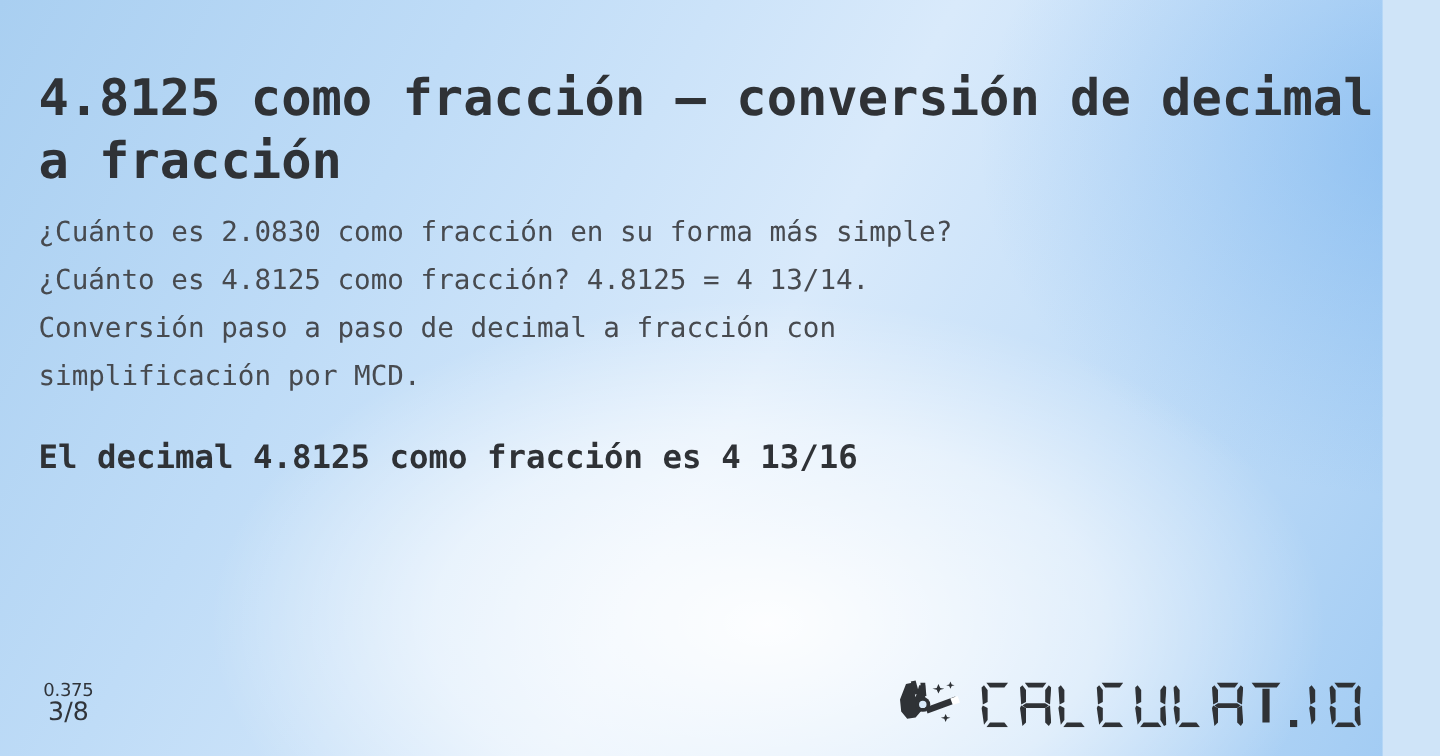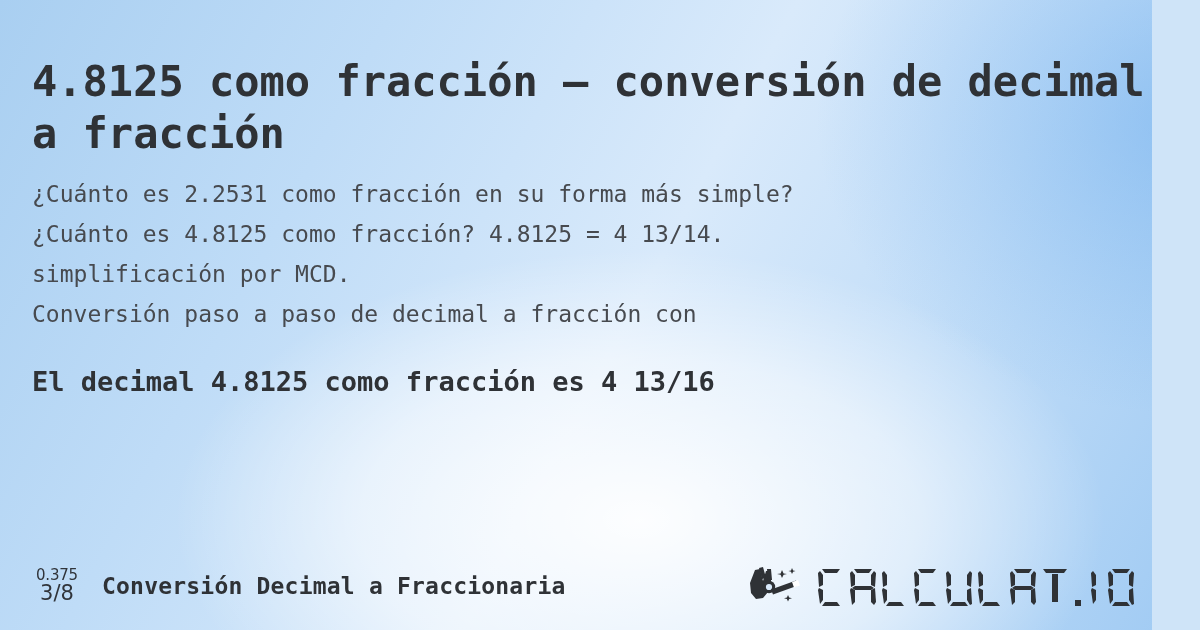--- a/index.html
+++ b/index.html
@@ -88,21 +88,20 @@
     height: 52px;
   }
 
   .brand-left {
     position: absolute;
     left: 26px;
     bottom: 0;
     height: 52px;
     display: flex;
     align-items: center;
-    gap: 14px;
   }
 
   .frac-logo {
     font-family: "DejaVu Sans", sans-serif;
     color: #30343a;
     text-align: center;
     line-height: 1.02;
     width: 62px;
   }
   .frac-logo .num {
@@ -359,36 +358,35 @@
         <polygon points="1000,609 1100,609 1050,696" fill="#e3f0fe"></polygon>
         <polygon points="1100,609 1200,609 1150,696" fill="#d9ebfd"></polygon>
       </g>
     </svg>
     <div id="bg-wash" data-interactable="false"></div>
   </div>
 
   <h1 class="page-title" data-interactable="false">4.8125 como fracción – conversión de decimal a fracción</h1>
 
   <div class="lede" data-interactable="false">
-    <span class="l" data-interactable="false">¿Cuánto es 2.2531 como fracción en su forma más simple?</span>
+    <span class="l" data-interactable="false">¿Cuánto es 2.0830 como fracción en su forma más simple?</span>
     <span class="l" data-interactable="false">¿Cuánto es 4.8125 como fracción? 4.8125 = 4 13/14.</span>
+    <span class="l" data-interactable="false">Conversión paso a paso de decimal a fracción con</span>
     <span class="l" data-interactable="false">simplificación por MCD.</span>
-    <span class="l" data-interactable="false">Conversión paso a paso de decimal a fracción con</span>
   </div>
 
   <div class="answer" data-interactable="false">El decimal 4.8125 como fracción es 4 13/16</div>
 
   <div id="footer" data-interactable="false">
 
     <div class="brand-left" data-interactable="false">
       <div class="frac-logo" data-interactable="false">
         <span class="num" data-interactable="false">0.375</span>
         <span class="den" data-interactable="false">3/8</span>
       </div>
-      <div class="brand-text" data-interactable="false">Conversión Decimal a Fraccionaria</div>
     </div>
 
     <div class="brand-right" data-interactable="true">
 
       <svg class="wand-icon" viewBox="0 0 62 42" data-interactable="false">
 
         <path d="M8 5 L13 4 L16 16 L19 6 L24 6 L24 19 L21 27 L16 33 L9 34 L4 28 L3 18 Z" fill="#2f3236"></path>
         <path d="M12 3 L16 2 L19 13 L15 14 Z" fill="#2f3236"></path>
         <path d="M20 4 L24 4 L25 15 L21 15 Z" fill="#2f3236"></path>
 

